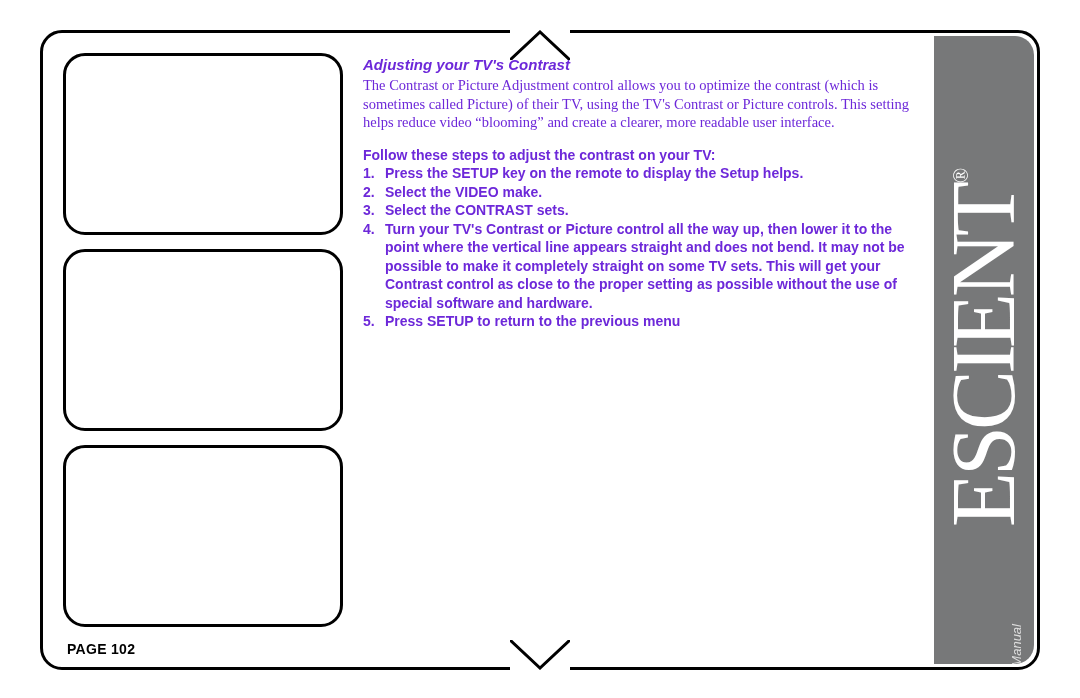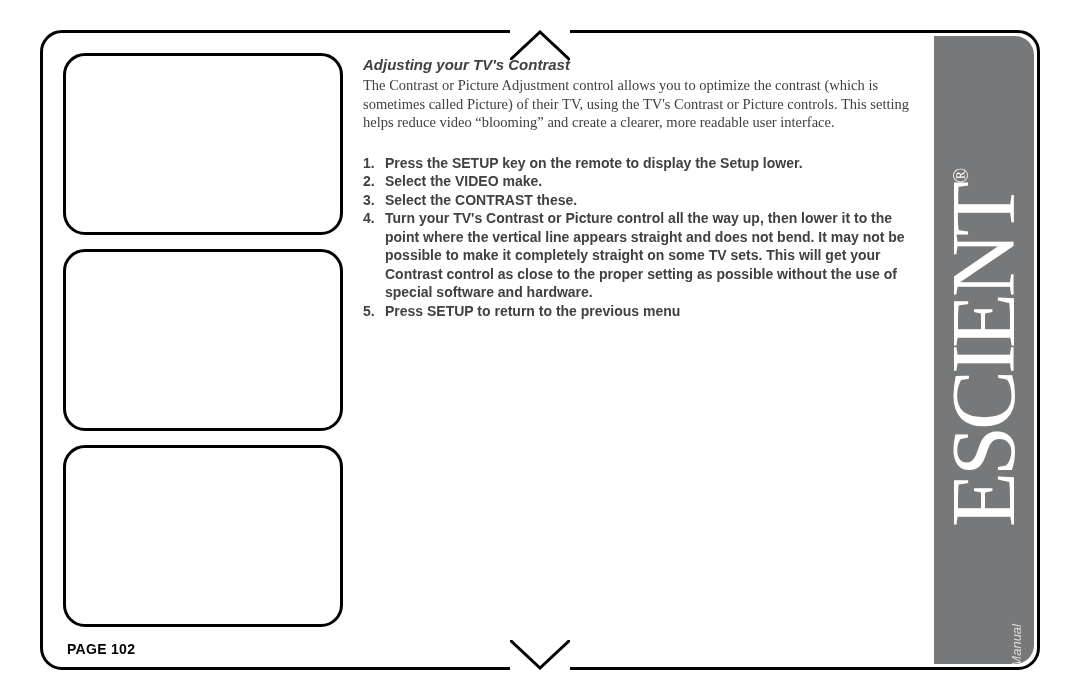--- a/index.html
+++ b/index.html
@@ -56,33 +56,33 @@
     border-radius: 22px;
   }
 
   .text-col {
     position: absolute;
     left: 300px;
     top: 2px;
     right: 0;
     font-size: 14px;
     line-height: 1.28;
-    color: #404040;
+    color: #6d28d9;
   }
   .heading {
     font-family: Arial, Helvetica, sans-serif;
     font-weight: bold;
     font-style: italic;
     font-size: 15px;
     margin-bottom: 2px;
   }
   .para {
     font-family: "Times New Roman", Times, serif;
     font-size: 14.5px;
-    margin-bottom: 22px;
+    margin-bottom: 14px;
   }
   .bold-block {
     font-family: Arial, Helvetica, sans-serif;
     font-weight: bold;
     font-size: 14px;
     line-height: 1.32;
   }
   .step-row { display: flex; }
   .step-num { width: 22px; flex: 0 0 22px; }
   .step-txt { flex: 1; }
@@ -185,31 +185,32 @@
         <div class="side-box"></div>
         <div class="side-box"></div>
         <div class="side-box"></div>
       </div>
 
       <div class="text-col">
         <div class="heading">Adjusting your TV's Contrast</div>
         <div class="para">The Contrast or Picture Adjustment control allows you to optimize the contrast (which is sometimes called Picture) of their TV, using the TV's Contrast or Picture controls. This setting helps reduce video “blooming” and create a clearer, more readable user interface.</div>
 
         <div class="bold-block">
+          <div>Follow these steps to adjust the contrast on your TV:</div>
           <div class="step-row">
             <div class="step-num">1.</div>
-            <div class="step-txt">Press the SETUP key on the remote to display the Setup lower.</div>
+            <div class="step-txt">Press the SETUP key on the remote to display the Setup helps.</div>
           </div>
           <div class="step-row">
             <div class="step-num">2.</div>
             <div class="step-txt">Select the VIDEO make.</div>
           </div>
           <div class="step-row">
             <div class="step-num">3.</div>
-            <div class="step-txt">Select the CONTRAST these.</div>
+            <div class="step-txt">Select the CONTRAST sets.</div>
           </div>
           <div class="step-row">
             <div class="step-num">4.</div>
             <div class="step-txt">Turn your TV's Contrast or Picture control all the way up, then lower it to the point where the vertical line appears straight and does not bend. It may not be possible to make it completely straight on some TV sets. This will get your Contrast control as close to the proper setting as possible without the use of special software and hardware.</div>
           </div>
           <div class="step-row">
             <div class="step-num">5.</div>
             <div class="step-txt">Press SETUP to return to the previous menu</div>
           </div>
         </div>

